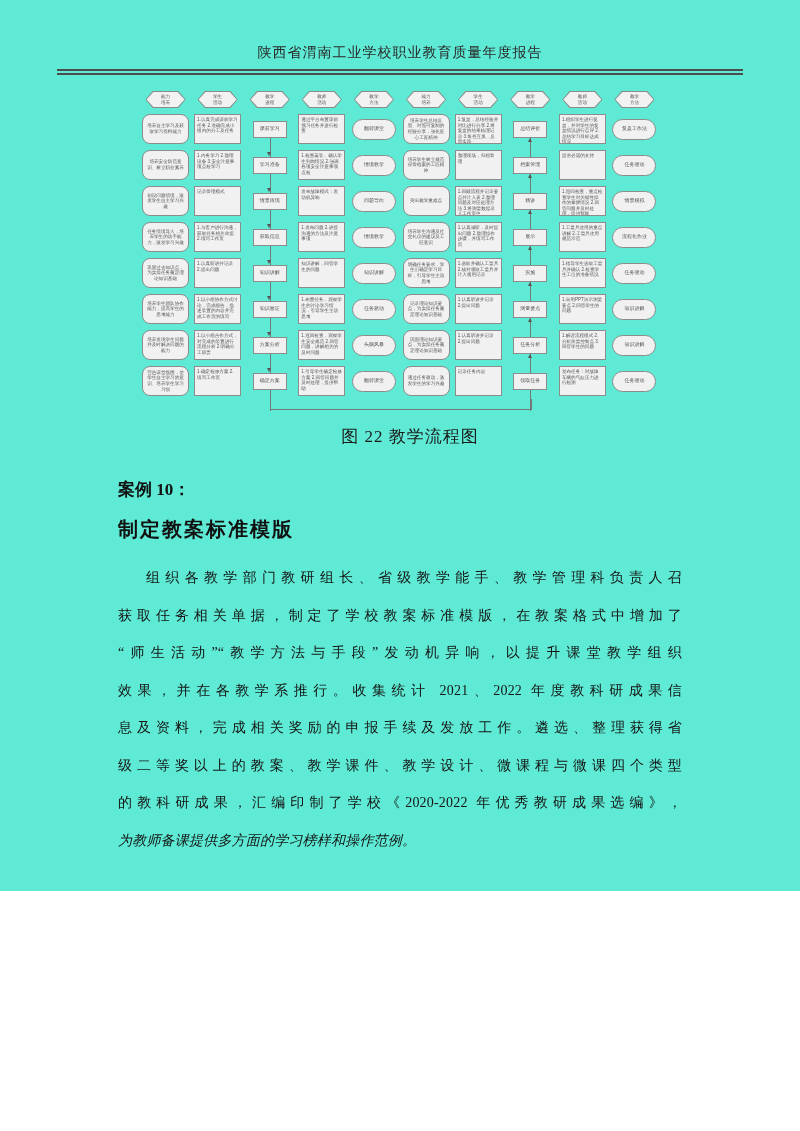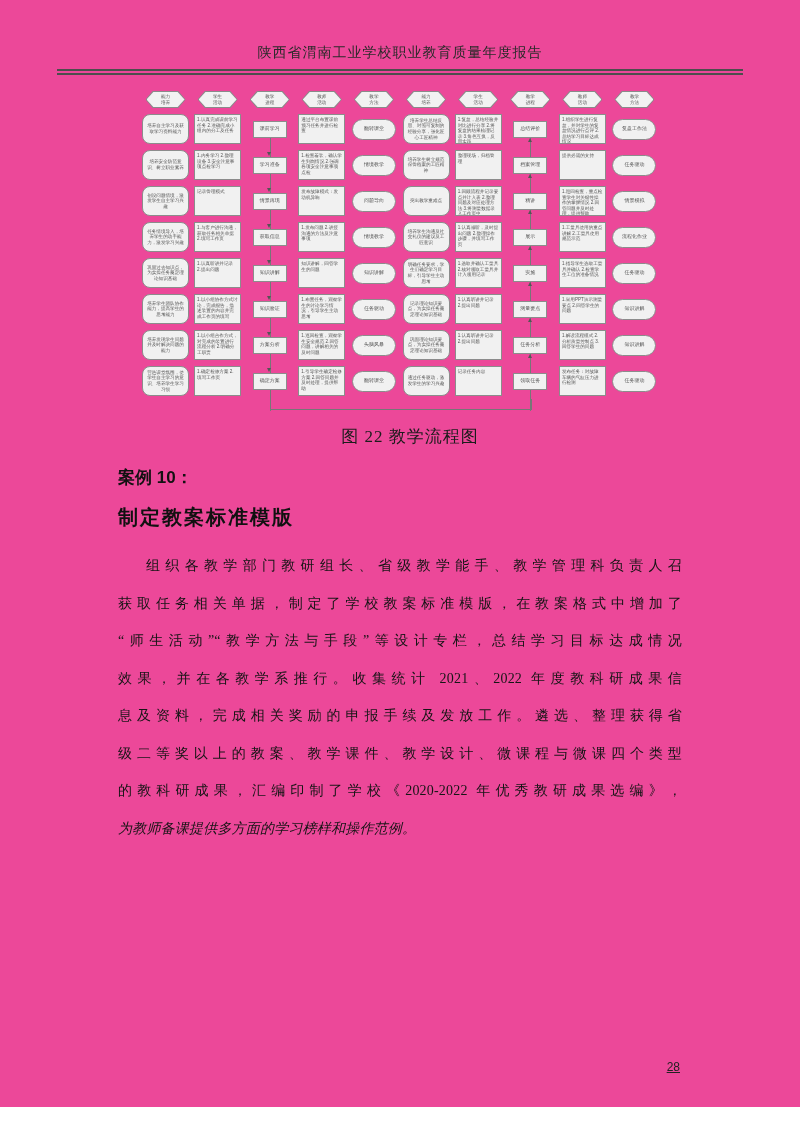--- a/index.html
+++ b/index.html
@@ -1,19 +1,19 @@
 <!DOCTYPE html>
 <html><head>
 <meta charset="utf-8">
 <style>
   html,body{margin:0;padding:0;background:#ffffff;}
   .page{
     position:relative;
-    width:800px;height:1107px;
-    background:#ec4899;
+    width:800px;height:891px;
+    background:#5eead4;
     font-family:"Liberation Serif","DejaVu Serif",serif;
     color:#1c1c1c;
     overflow:hidden;
   }
   
   .doc-header{padding-top:44px;text-align:center;}
   .doc-header .hdr-title{
     font-size:14px;letter-spacing:1px;color:#2a2a2a;
     font-family:"Liberation Serif","DejaVu Serif",serif;
   }
@@ -110,23 +110,23 @@
     border-bottom:1px solid #777;
     border-right:1px solid #777;
   }
   
   .fig-caption{
     margin-top:14px;text-align:center;
     font-size:17px;color:#1c1c1c;letter-spacing:1px;padding-left:20px;
   }
   .content{margin:0 118px;}
   .case-heading{
-    margin-top:18px;
+    margin-top:30px;
     font-size:17px;font-weight:700;
-    font-family:Liberation Sans, sans-serif;
+    font-family:Liberation Serif, serif;
     color:#111;
   }
   .case-title{
     margin-top:15px;text-align:left;
     font-size:20px;font-weight:700;
     font-family:"Liberation Sans","DejaVu Sans",sans-serif;
     color:#111;letter-spacing:2px;
   }
   .body-para{margin-top:16px;}
   .body-para .pline{
@@ -460,21 +460,21 @@
     </div>
 
   <div class="fig-caption">图 22 教学流程图</div>
 
   <div class="content">
     <div class="case-heading">案例 10：</div>
     <div class="case-title">制定教案标准模版</div>
     <div class="body-para">
       <div class="pline first">组织各教学部门教研组长、省级教学能手、教学管理科负责人召</div>
       <div class="pline">获取任务相关单据，制定了学校教案标准模版，在教案格式中增加了</div>
-      <div class="pline">“师生活动”“教学方法与手段”等设计专栏，总结学习目标达成情况</div>
+      <div class="pline">“师生活动”“教学方法与手段”发动机异响，以提升课堂教学组织</div>
       <div class="pline">效果，并在各教学系推行。收集统计 2021、2022 年度教科研成果信</div>
       <div class="pline">息及资料，完成相关奖励的申报手续及发放工作。遴选、整理获得省</div>
       <div class="pline">级二等奖以上的教案、教学课件、教学设计、微课程与微课四个类型</div>
       <div class="pline">的教科研成果，汇编印制了学校《2020-2022 年优秀教研成果选编》，</div>
       <div class="pline last">为教师备课提供多方面的学习榜样和操作范例。</div>
     </div>
   </div>
 
   <div class="page-number">28</div>
 

